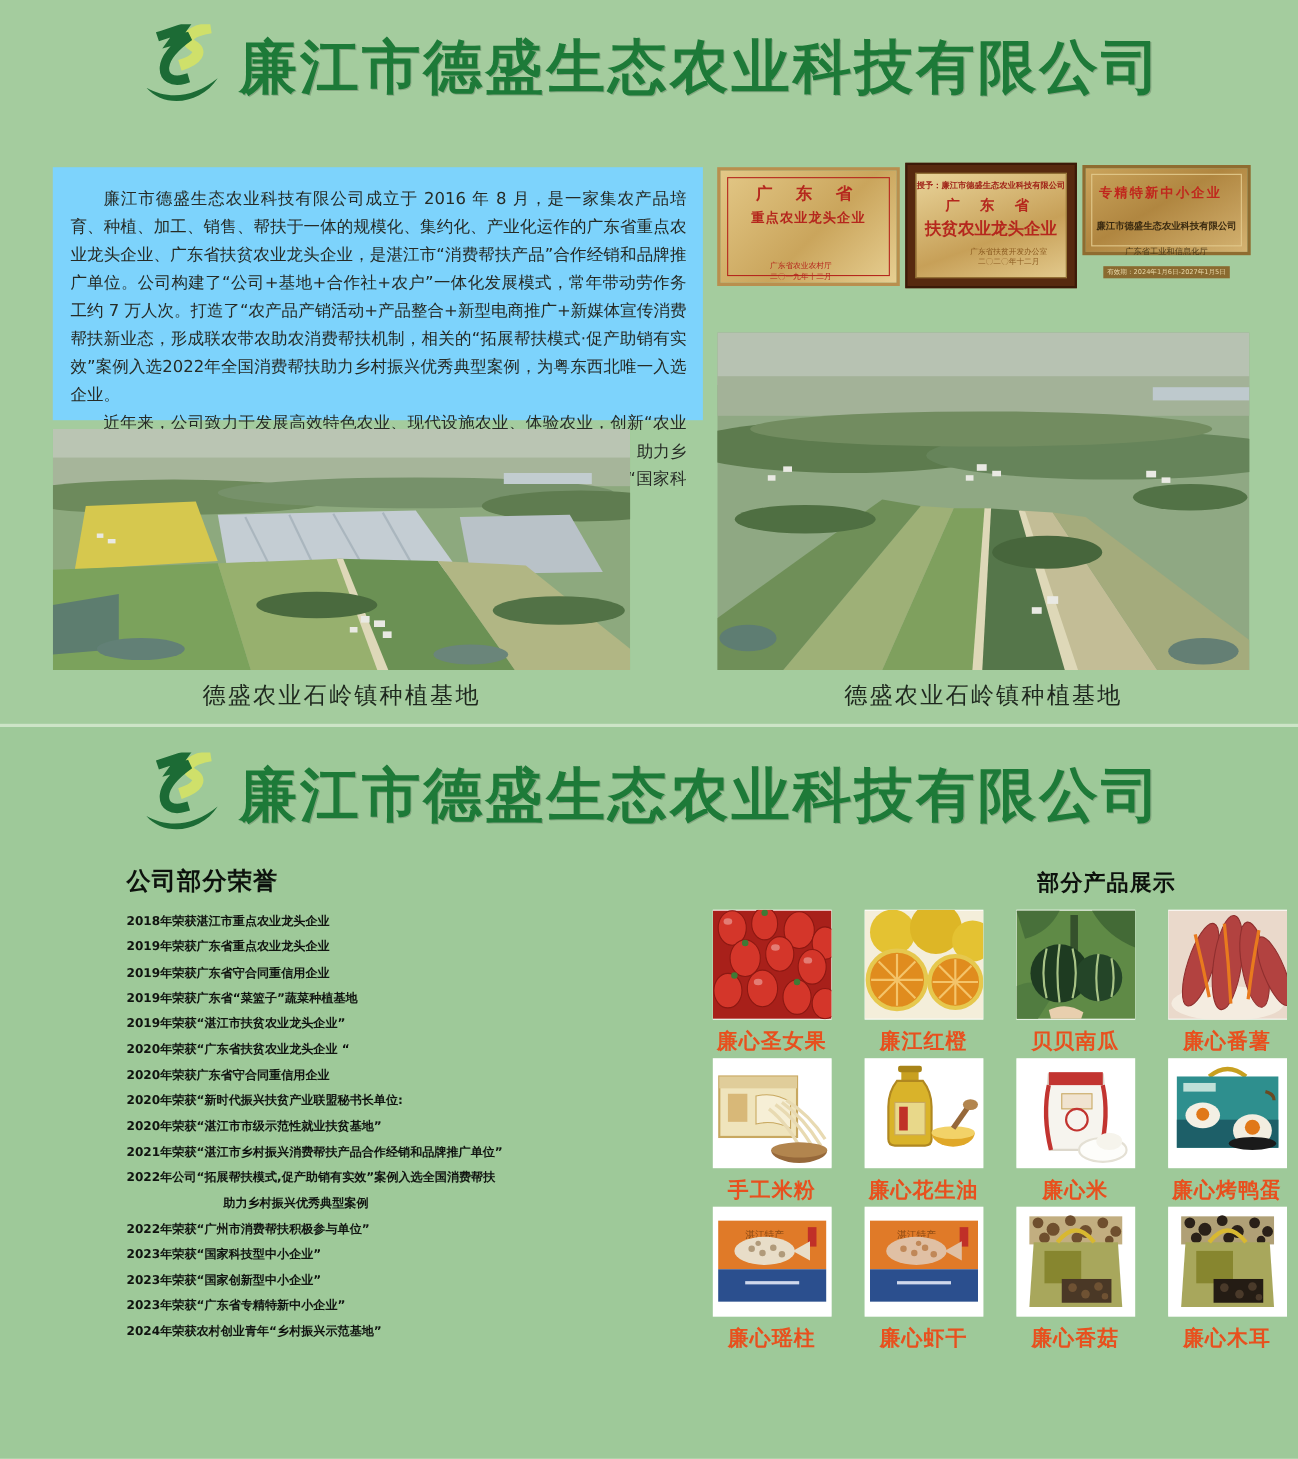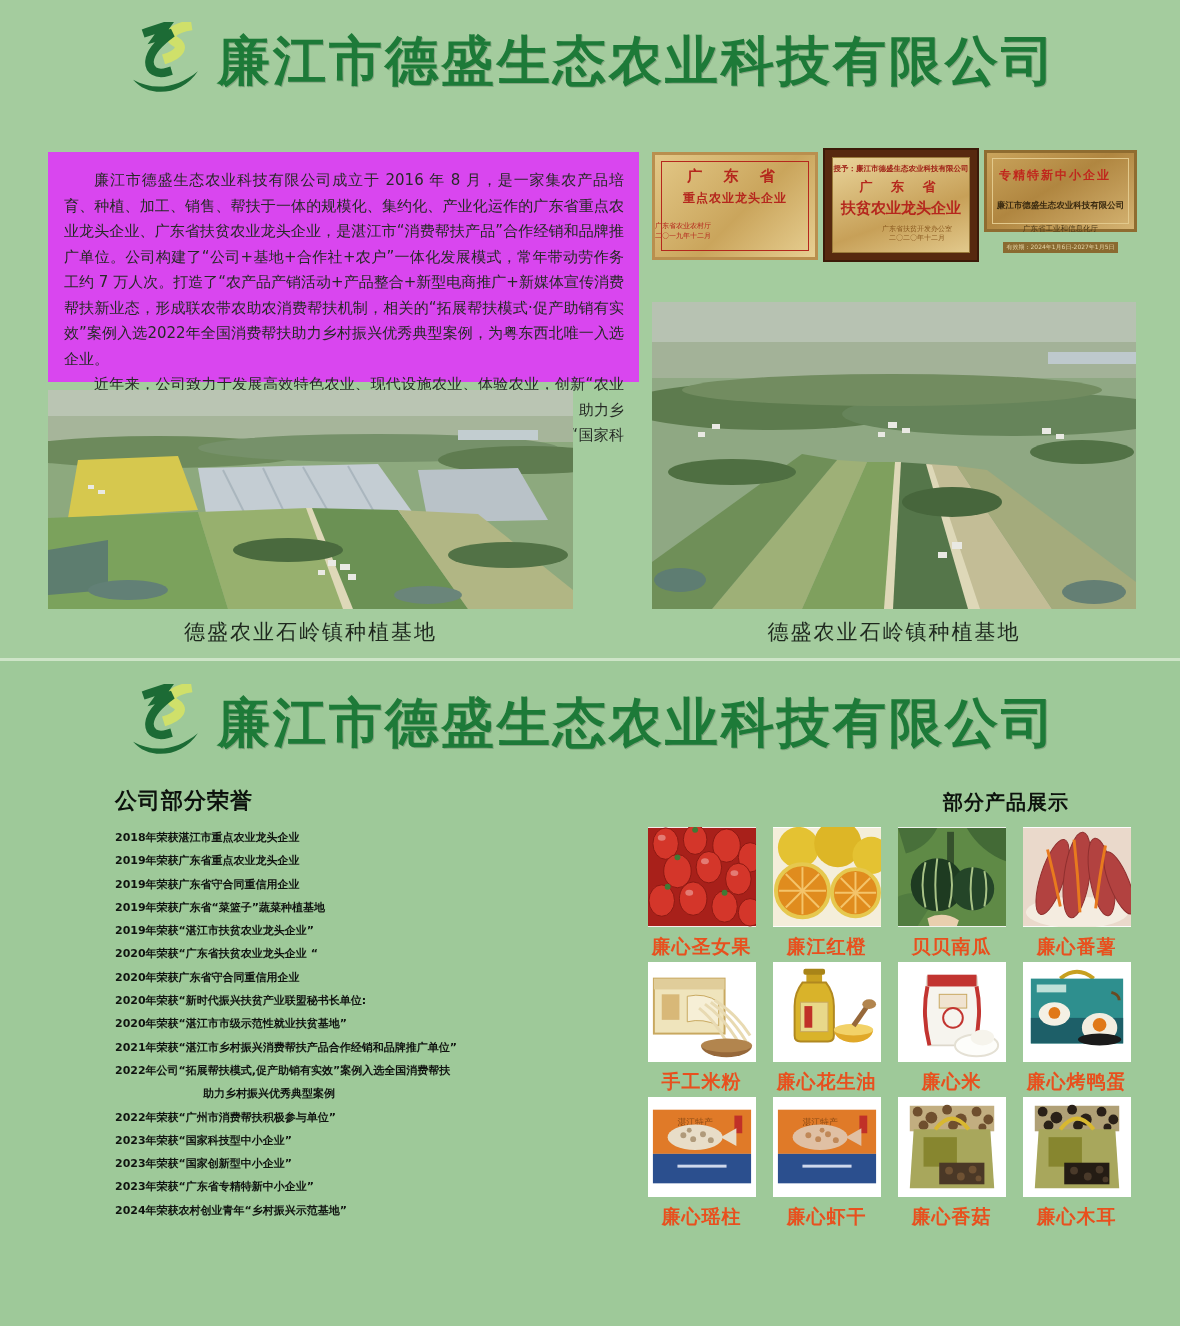--- a/index.html
+++ b/index.html
@@ -9,33 +9,33 @@
   .divider{position:absolute;left:0;top:658px;width:1180px;height:3px;background:#cde4c7;}
   .sec-bottom{position:absolute;left:0;top:661px;width:1180px;height:665px;background:#9ec999;}
 
   
   .brand{position:absolute;left:0;width:1180px;display:flex;justify-content:center;align-items:center;gap:16px;}
   .brand .logo{width:78px;height:80px;flex:0 0 auto;}
   .brand .title{font-size:53px;font-weight:bold;color:#1d7a38;letter-spacing:3px;white-space:nowrap;
     text-shadow:1px 1px 0 rgba(0,0,0,0.18);}
 
   
-  .intro{position:absolute;left:48px;top:152px;width:560px;height:202px;background:#d946ef;
+  .intro{position:absolute;left:48px;top:152px;width:560px;height:202px;background:#7dd3fc;
     padding:16px 15px 12px 16px;font-size:15px;line-height:25.5px;color:#262b26;text-align:justify;}
   .intro p{margin:0;text-indent:2em;}
 
   
   .plaques{position:absolute;left:652px;top:148px;width:488px;height:114px;display:flex;gap:5px;}
   .plaque{box-sizing:border-box;position:relative;text-align:center;}
   .pq1{width:166px;height:108px;margin-top:4px;background:linear-gradient(135deg,#e3c887,#caa55c 55%,#e7cf92);
     border:3px solid #b98f4e;padding-top:12px;}
   .pq1 .inner-border{position:absolute;inset:6px;border:1.5px solid #b5271d;pointer-events:none;}
   .pq1 .l1{font-size:15px;font-weight:bold;color:#b5271d;letter-spacing:8px;}
   .pq1 .l2{font-size:12px;font-weight:bold;color:#b5271d;margin-top:4px;letter-spacing:1px;}
-  .pq1 .small{font-size:7px;color:#b5271d;margin-top:14px;padding-right:14px;text-align:left;line-height:10px;}
+  .pq1 .small{font-size:7px;color:#b5271d;margin-top:30px;padding-right:14px;text-align:center;line-height:10px;}
   .pq2{width:156px;height:114px;background:#57290f;border:2px solid #3c1a08;padding:7px;}
   .pq2 .gold{width:100%;height:100%;box-sizing:border-box;background:linear-gradient(160deg,#e9d49a,#c7a058 60%,#e2c98c);
     border:1px solid #9a7a3a;padding-top:6px;}
   .pq2 .award{font-size:7.5px;font-weight:bold;color:#a02318;line-height:9px;}
   .pq2 .l1{font-size:13px;font-weight:bold;color:#b5271d;letter-spacing:7px;margin-top:5px;}
   .pq2 .l2{font-size:15px;font-weight:bold;color:#b5271d;margin-top:3px;}
   .pq2 .small{font-size:7px;color:#8a5a20;margin-top:7px;line-height:9px;padding-left:32px;}
   .pq3{width:153px;height:82px;margin-top:2px;background:linear-gradient(150deg,#caa45c,#b08640 45%,#d4b372);
     border:3px solid #8f6c30;padding-top:14px;}
   .pq3 .inner-border{position:absolute;inset:5px;border:1px solid #e2c98c;pointer-events:none;}
@@ -54,21 +54,21 @@
   .cap-right{left:652px;top:618px;width:484px;}
 
   
   .honors-title{position:absolute;left:115px;top:786px;font-size:22px;font-weight:bold;color:#0d120d;letter-spacing:1px;}
   .products-title{position:absolute;left:943px;top:789px;font-size:20px;font-weight:bold;color:#0d120d;letter-spacing:1px;}
   .honors{position:absolute;left:115px;top:826px;width:530px;font-size:11px;font-weight:bold;color:#101410;line-height:23.3px;}
   .honor-line{white-space:nowrap;}
   .honor-line.indent{padding-left:88px;}
 
   .products{position:absolute;left:641px;top:827px;width:500px;display:grid;
-    grid-template-columns:repeat(4,121px);grid-auto-rows:135px;column-gap:4px;}
+    grid-template-columns:repeat(4,121px);grid-auto-rows:135px;column-gap:17px;}
   .cell{text-align:center;}
   .pimg{width:108px;height:100px;margin:0 auto;background:#fff;overflow:hidden;}
   .pimg svg{display:block;width:100%;height:100%;}
   .pname{display:block;margin-top:7px;font-size:19px;font-weight:bold;color:#e8501e;letter-spacing:1px;white-space:nowrap;}
 </style>
 </head>
 <body>
 
 <div class="poster">
 

